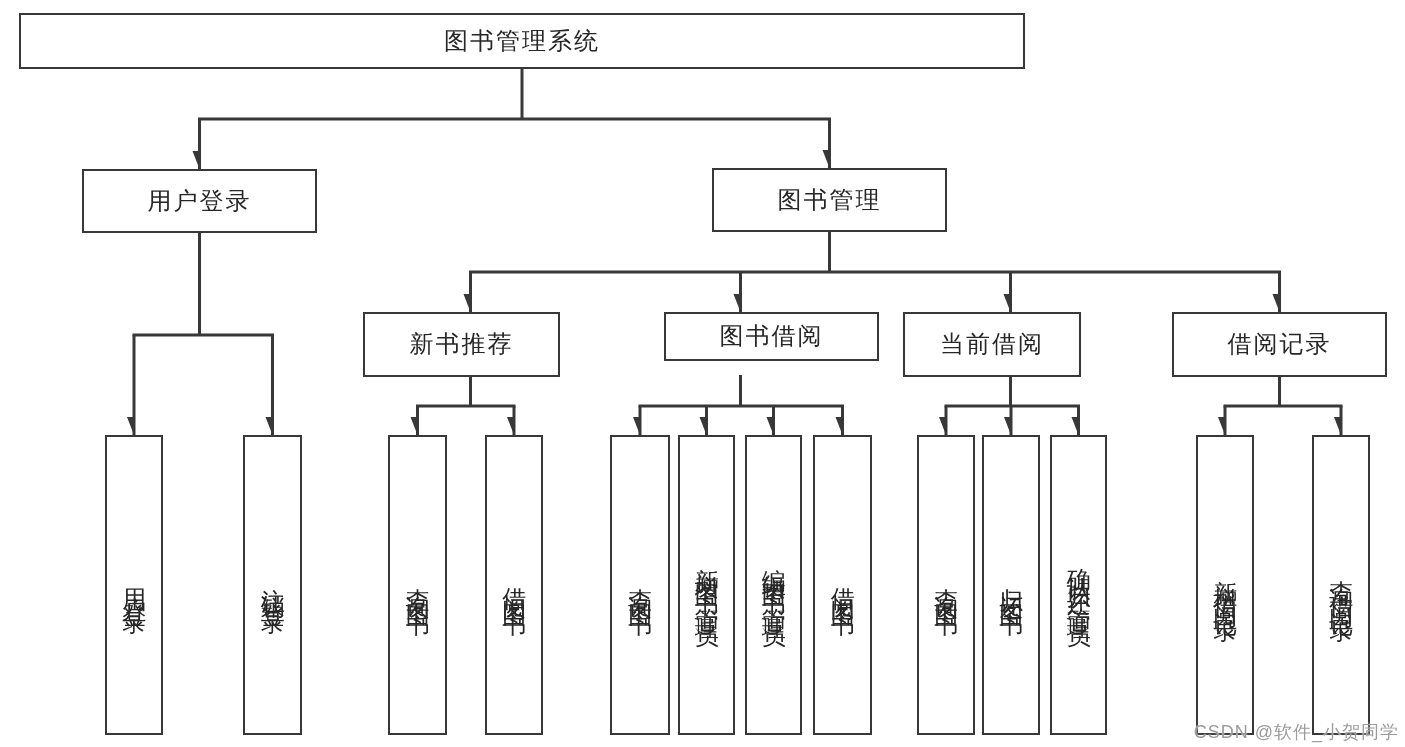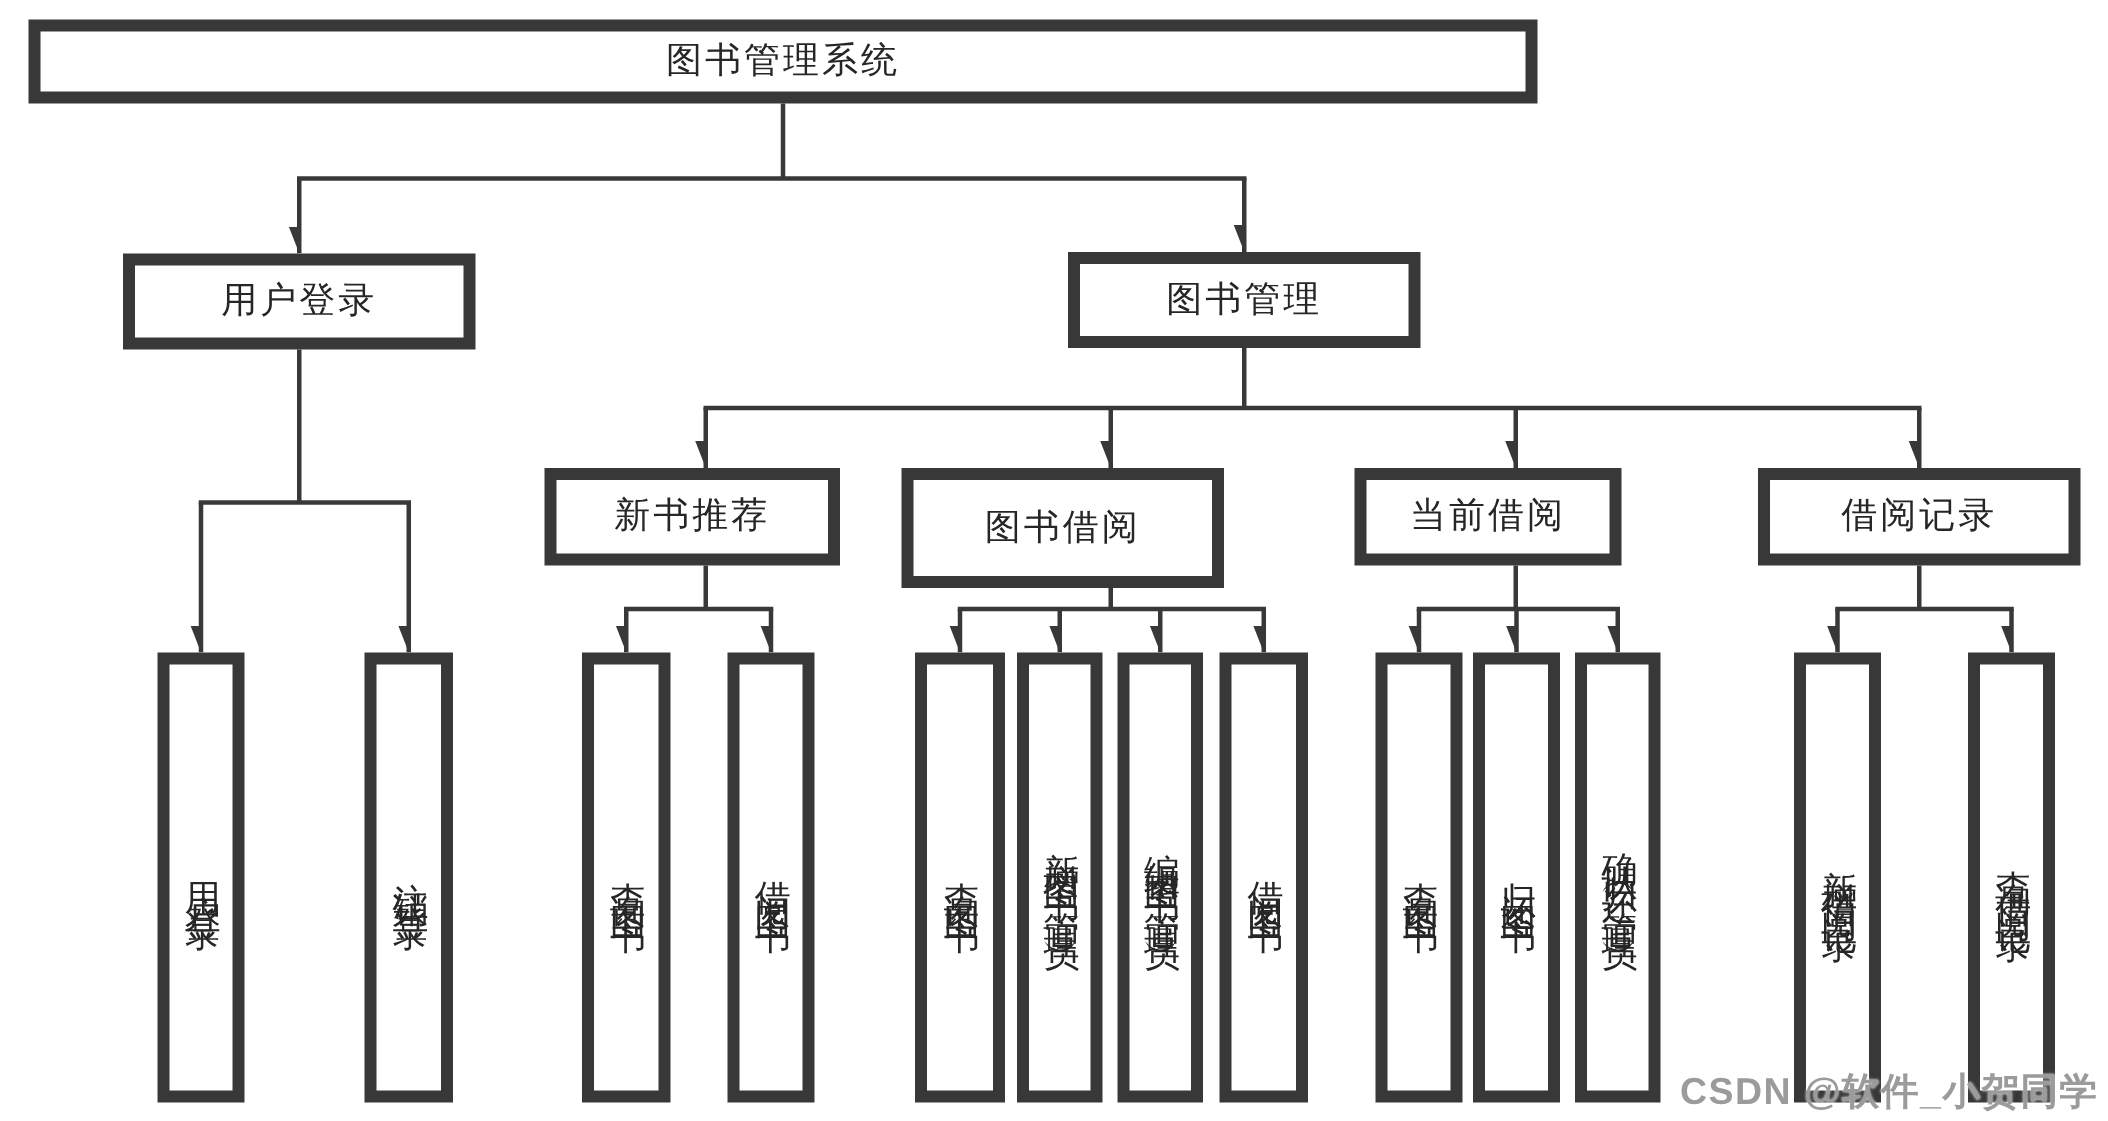--- a/index.html
+++ b/index.html
@@ -29,46 +29,45 @@
     position: absolute;
     left: 0;
     top: 0;
     width: 100%;
     height: 100%;
     z-index: 2;
   }
   .node {
     position: absolute;
     box-sizing: border-box;
-    border: 8px solid #0f172a;
+    border: 2px solid #0f172a;
     background: #ffffff;
     display: flex;
     align-items: center;
     justify-content: center;
     font-size: 24px;
     color: #262626;
     letter-spacing: 2px;
     line-height: 1.1;
   }
   .node--vertical .label {
     writing-mode: vertical-rl;
     text-orientation: mixed;
     letter-spacing: 8px;
     white-space: nowrap;
   }
   .watermark {
     position: absolute;
     right: 6px;
     bottom: 3px;
     z-index: 3;
-    font-size: 25px;
+    font-size: 18px;
     letter-spacing: 1px;
     color: #9b9b9b;
     text-shadow: 0 0 2px #ffffff;
-    font-weight: bold;
   }
 </style>
 </head>
 <body>
 
 <div class="canvas">
   <svg id="edges" width="1405" height="747" xmlns="http://www.w3.org/2000/svg">
       <defs>
         <marker id="arrow" markerUnits="userSpaceOnUse" markerWidth="20" markerHeight="16" refX="18" refY="0" orient="auto">
           <path d="M0,-7 L18,0 L0,7 Z" fill="#383838"></path>
@@ -128,21 +127,21 @@
       </div>
       <div class="node" style="left: 82px; top: 169px; width: 235px; height: 64px; border-color: rgb(56, 56, 56); color: rgb(38, 38, 38);">
         <span class="label">用户登录</span>
       </div>
       <div class="node" style="left: 712px; top: 168px; width: 235px; height: 64px; border-color: rgb(56, 56, 56); color: rgb(38, 38, 38);">
         <span class="label">图书管理</span>
       </div>
       <div class="node" style="left: 363px; top: 312px; width: 197px; height: 65px; border-color: rgb(56, 56, 56); color: rgb(38, 38, 38);">
         <span class="label">新书推荐</span>
       </div>
-      <div class="node" style="left: 601px; top: 312px; width: 215px; height: 80px; border-color: rgb(56, 56, 56); color: rgb(38, 38, 38);">
+      <div class="node" style="left: 664px; top: 312px; width: 215px; height: 49px; border-color: rgb(56, 56, 56); color: rgb(38, 38, 38);">
         <span class="label">图书借阅</span>
       </div>
       <div class="node" style="left: 903px; top: 312px; width: 178px; height: 65px; border-color: rgb(56, 56, 56); color: rgb(38, 38, 38);">
         <span class="label">当前借阅</span>
       </div>
       <div class="node" style="left: 1172px; top: 312px; width: 215px; height: 65px; border-color: rgb(56, 56, 56); color: rgb(38, 38, 38);">
         <span class="label">借阅记录</span>
       </div>
       <div class="node node--vertical" style="left: 105px; top: 435px; width: 58px; height: 300px; border-color: rgb(56, 56, 56); color: rgb(38, 38, 38);">
         <span class="label">用户登录</span>

